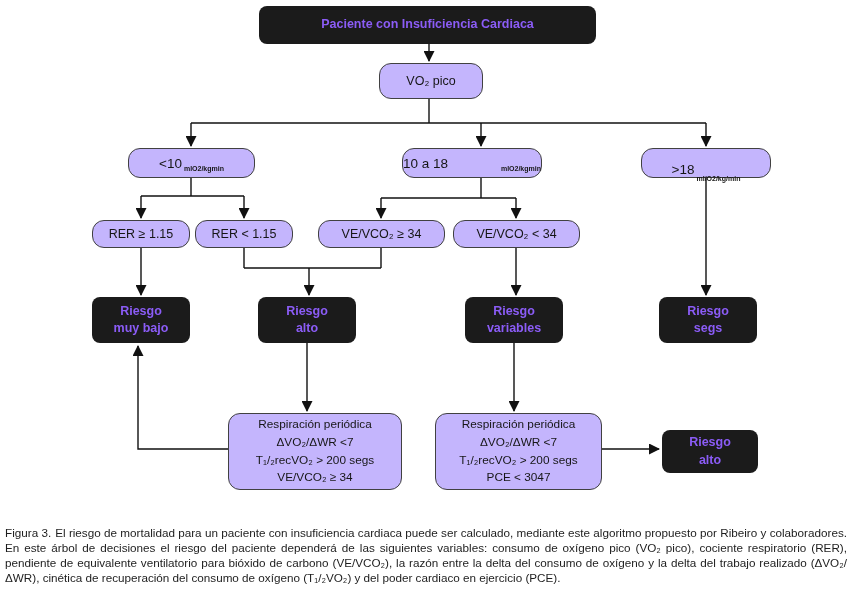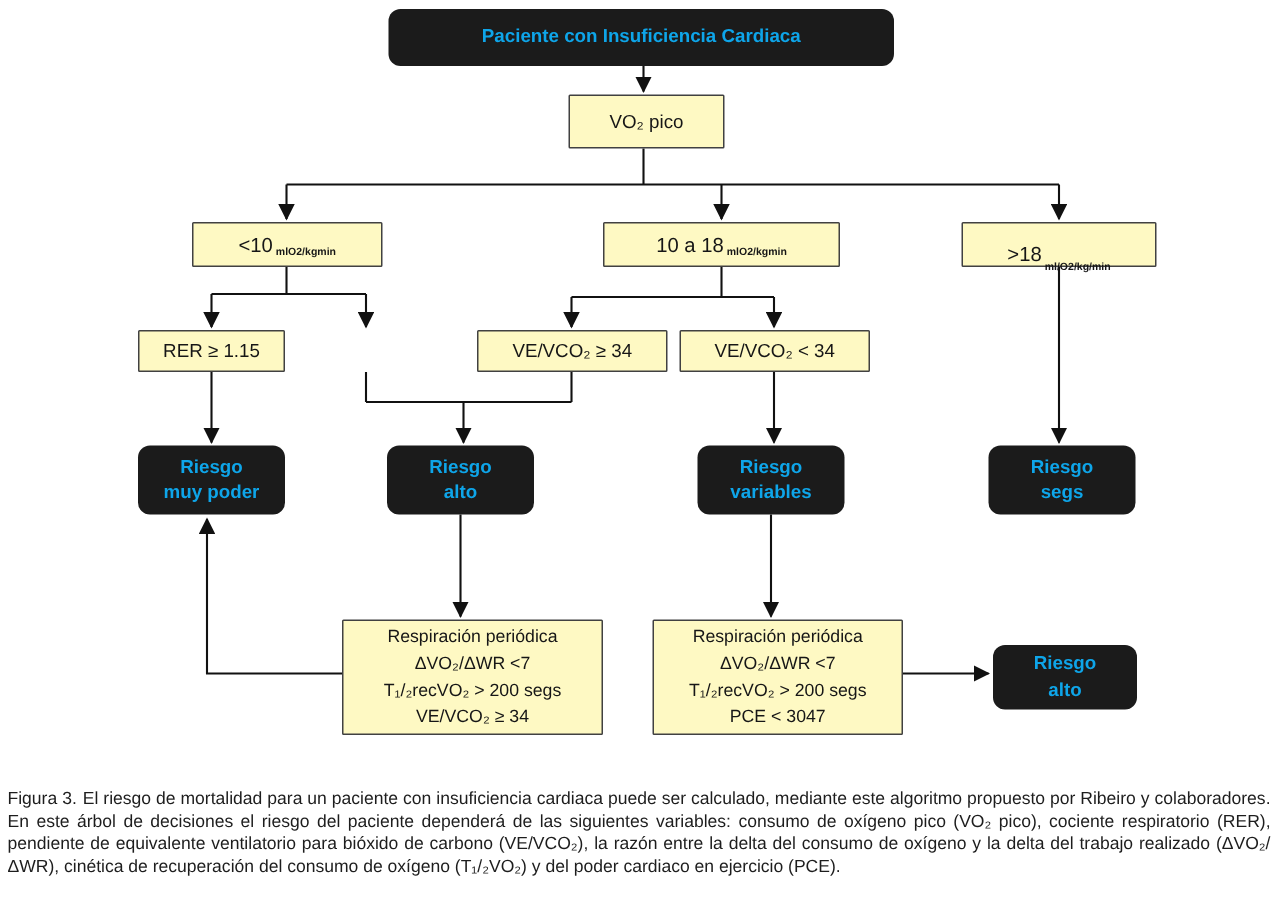--- a/index.html
+++ b/index.html
@@ -8,25 +8,25 @@
     font-family:"Liberation Sans","DejaVu Sans",sans-serif;
     -webkit-font-smoothing:antialiased;
   }
   .flow{position:absolute;left:0;top:0;width:851px;height:510px;}
   svg.connectors{position:absolute;left:0;top:0;}
   .node{
     position:absolute;box-sizing:border-box;display:flex;
     align-items:center;justify-content:center;text-align:center;
   }
   .dark{
-    background:#1b1b1b;color:#0ea5e9;border-radius:8px;
+    background:#1b1b1b;color:#8b5cf6;border-radius:8px;
     font-weight:bold;font-size:12.5px;line-height:1.4;flex-direction:column;
   }
   .light{
-    background:#fef9c3;border:1.4px solid #414141;border-radius:1px;
+    background:#c4b5fd;border:1.4px solid #414141;border-radius:12px;
     color:#161616;font-size:12.5px;
   }
   .branch .val{font-size:13.5px;}
   .branch .unit{font-size:7px;font-weight:bold;margin-left:2px;transform:translateY(5px);white-space:nowrap;}
   .periodic{flex-direction:column;font-size:11.8px;line-height:1.52;}
   .periodic div{white-space:nowrap;}
   .caption{
     position:absolute;left:5px;right:4px;top:514px;
     font-size:11.7px;line-height:1.28;color:#1d1d1d;text-align:justify;
   }
@@ -77,42 +77,45 @@
   </div>
 
   <div class="node light" style="left:379px;top:63px;width:104px;height:36px;">
     <span>VO₂ pico</span>
   </div>
 
   <div class="node light branch" style="left:128px;top:148px;width:127px;height:30px;">
     <span class="val">&lt;10</span>
     <span class="unit">mlO2/kgmin</span>
   </div>
-  <div class="node light branch" style="left:402px;top:148px;width:158px;height:30px;">
+  <div class="node light branch" style="left:402px;top:148px;width:140px;height:30px;justify-content:space-between;">
     <span class="val">10 a 18</span>
     <span class="unit">mlO2/kgmin</span>
   </div>
   <div class="node light branch" style="left:641px;top:148px;width:130px;height:30px;align-items:flex-end;">
     <span class="val">&gt;18</span>
     <span class="unit">ml/O2/kg/min</span>
   </div>
 
   <div class="node light" style="left:92px;top:220px;width:98px;height:28px;justify-content:center;">
     <span>RER ≥ 1.15</span>
   </div>
+  <div class="node light" style="left:195px;top:220px;width:98px;height:28px;">
+    <span>RER &lt; 1.15</span>
+  </div>
   <div class="node light" style="left:318px;top:220px;width:127px;height:28px;">
     <span>VE/VCO₂ ≥ 34</span>
   </div>
   <div class="node light" style="left:453px;top:220px;width:127px;height:28px;text-align:center;">
     <span>VE/VCO₂ &lt; 34</span>
   </div>
 
   <div class="node dark" style="left:92px;top:297px;width:98px;height:46px;">
     <div>Riesgo</div>
-    <div>muy poder</div>
+    <div>muy bajo</div>
   </div>
   <div class="node dark" style="left:258px;top:297px;width:98px;height:46px;">
     <div>Riesgo</div>
     <div>alto</div>
   </div>
   <div class="node dark" style="left:465px;top:297px;width:98px;height:46px;">
     <div>Riesgo</div>
     <div>variables</div>
   </div>
   <div class="node dark" style="left:659px;top:297px;width:98px;height:46px;">

